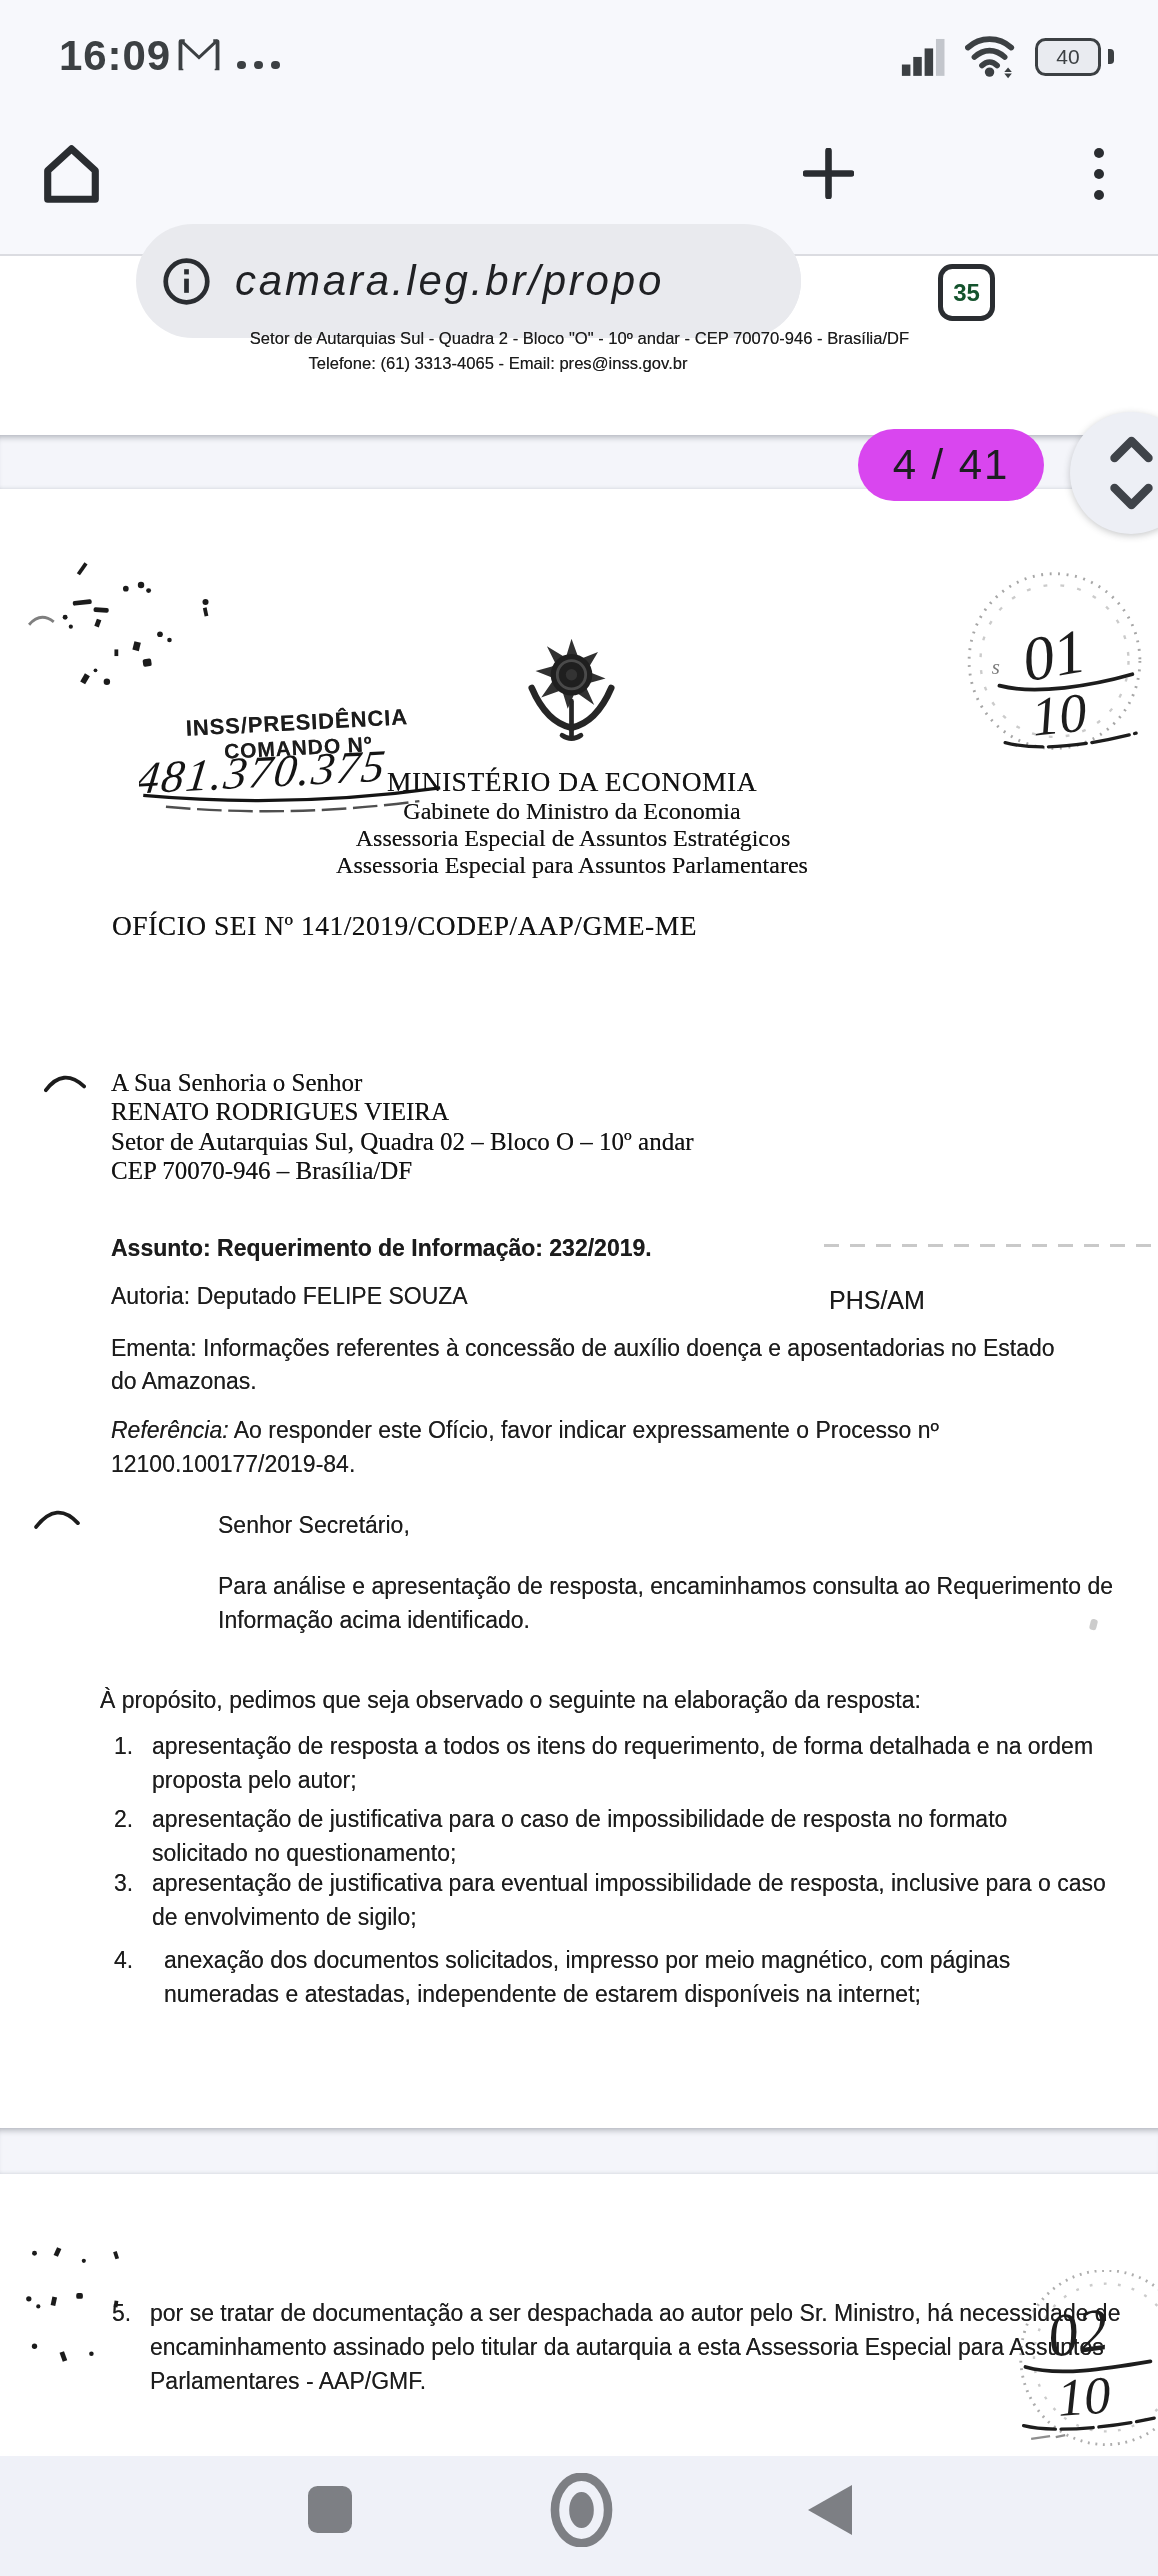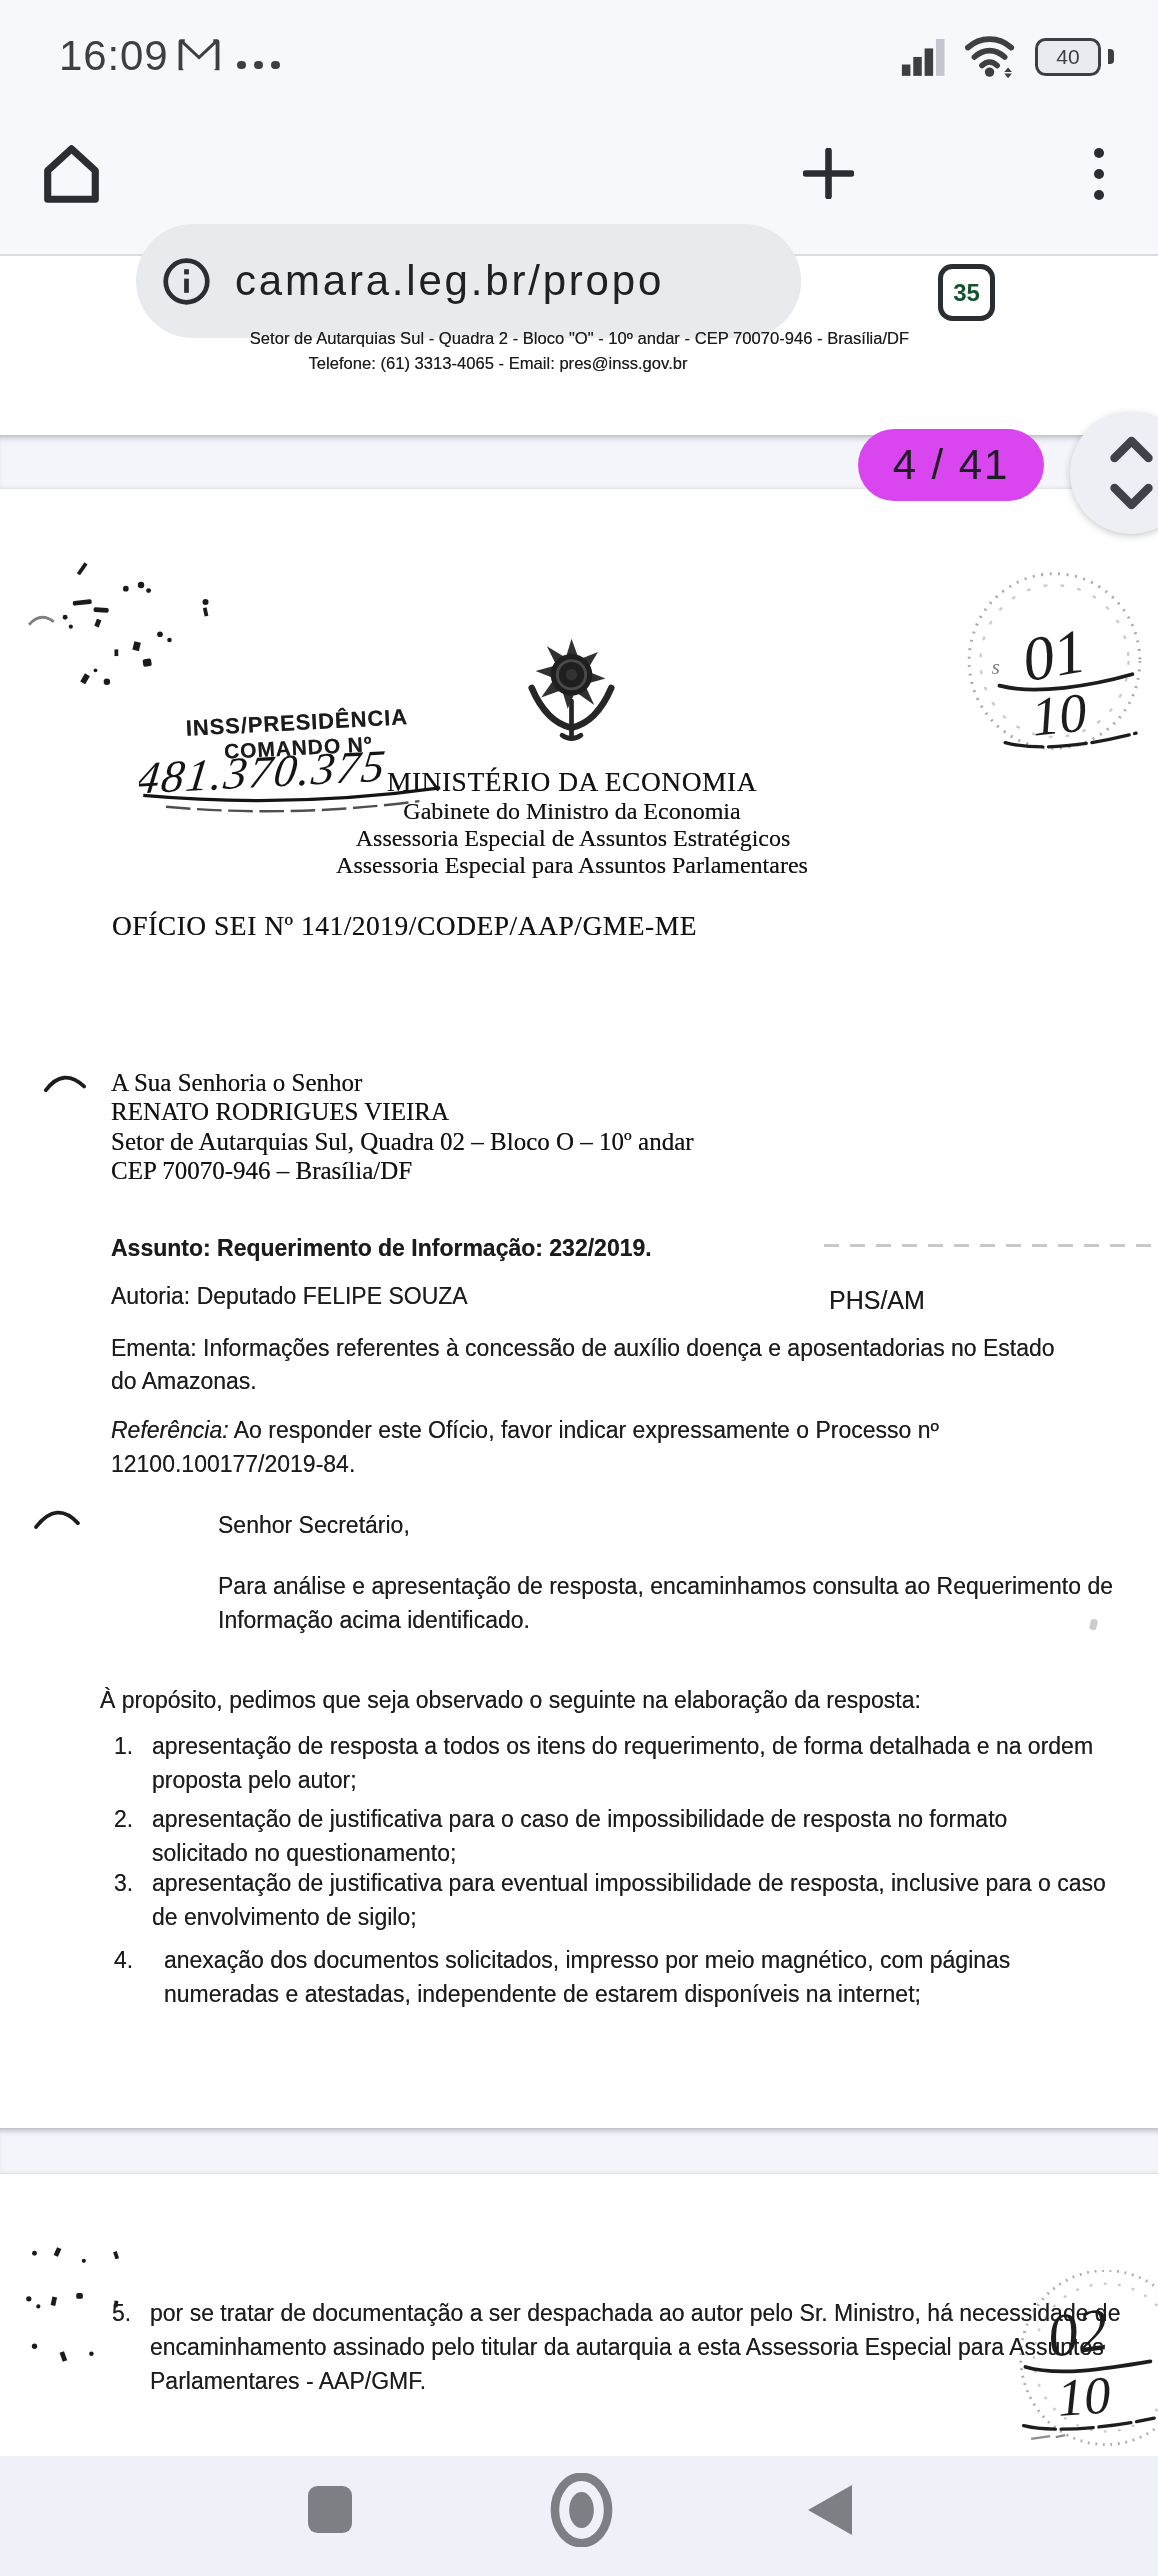--- a/index.html
+++ b/index.html
@@ -2,21 +2,21 @@
 <html style="font-size:15px"><head>
 <meta charset="utf-8">
 <style>
   html,body{margin:0;padding:0;background:#fff;}
   #screen{position:relative;width:1159px;height:2576px;overflow:hidden;background:#ffffff;
           font-family:"Liberation Sans",sans-serif;-webkit-font-smoothing:antialiased;}
   .abs{position:absolute;}
   
   #status-bar{left:0;top:0;width:1159px;height:106px;background:#f7f8fc;}
   #toolbar{left:0;top:106px;width:1159px;height:150px;background:#f7f8fc;border-bottom:2.8px solid #dbdce1;box-sizing:border-box;}
-  .time{left:59px;top:32px;font-size:42px;font-weight:400;color:#3c4043;letter-spacing:0.9px;}
+  .time{left:59px;top:32px;font-size:42px;font-weight:700;color:#3c4043;letter-spacing:0.9px;}
   .sb-dots span{display:inline-block;width:8.5px;height:8.5px;border-radius:50%;background:#3c4043;margin-right:8.5px;}
   .url-pill{left:136px;top:118px;width:665px;height:114px;border-radius:57px;background:#e9eaee;display:flex;align-items:center;overflow:hidden;}
   .url-text{margin-left:23px;font-size:42px;color:#202124;letter-spacing:2.8px;white-space:nowrap;overflow:hidden;width:518px;}
   .url-fade{position:absolute;right:0;top:0;width:47px;height:100%;background:linear-gradient(90deg,rgba(233,234,238,0),#e9eaee 80%);}
   .tab-box{left:938px;top:158px;width:47px;height:47px;border:5.7px solid #2a2d31;border-radius:14.2px;display:flex;align-items:center;justify-content:center;
            font-size:24px;font-weight:700;color:#14532d;}
   .kebab span{display:block;width:10.4px;height:10.4px;border-radius:50%;background:#2a2d31;margin-bottom:10.4px;}
   
   .scan{color:#1c1c1c;text-shadow:0 0 0.6px rgba(20,20,20,.65);}
   .serif{font-family:"Liberation Serif",serif;color:#121212;}
@@ -66,21 +66,21 @@
          display:flex;align-items:center;justify-content:center;box-sizing:border-box;">
       <span style="font-size:21px;color:#3c4043;">40</span>
     </div>
     <div class="abs" style="left:1108px;top:49px;width:5.7px;height:15px;background:#3c4043;border-radius:0 3.8px 3.8px 0;"></div>
   </div>
 
   <div class="abs" id="toolbar">
     <svg class="abs" style="left:42px;top:36px;" width="59" height="63" viewBox="0 0 62 66">
       <path d="M6 30 L31 7 L56 30 V60 H6 Z" fill="none" stroke="#2a2d31" stroke-width="7.5" stroke-linejoin="round"></path>
     </svg>
-    <div class="abs url-pill" style="position:absolute;">
+    <div class="abs url-pill" style="position:absolute;font-style:italic;">
       <svg style="margin-left:25px;flex:0 0 auto;" width="51" height="51" viewBox="0 0 54 54">
         <circle cx="27" cy="27" r="22" fill="none" stroke="#2a2d31" stroke-width="5"></circle>
         <rect x="24.5" y="24" width="5" height="15" fill="#2a2d31"></rect>
         <rect x="24.5" y="14" width="5" height="5.5" fill="#2a2d31"></rect>
       </svg>
       <div class="url-text">camara.leg.br/propo</div>
       <div class="url-fade"></div>
     </div>
     <svg class="abs" style="left:803px;top:42px;" width="51" height="51" viewBox="0 0 54 54">
       <path d="M27 3 V51 M3 27 H51" stroke="#2a2d31" stroke-width="7" stroke-linecap="round" fill="none"></path>

